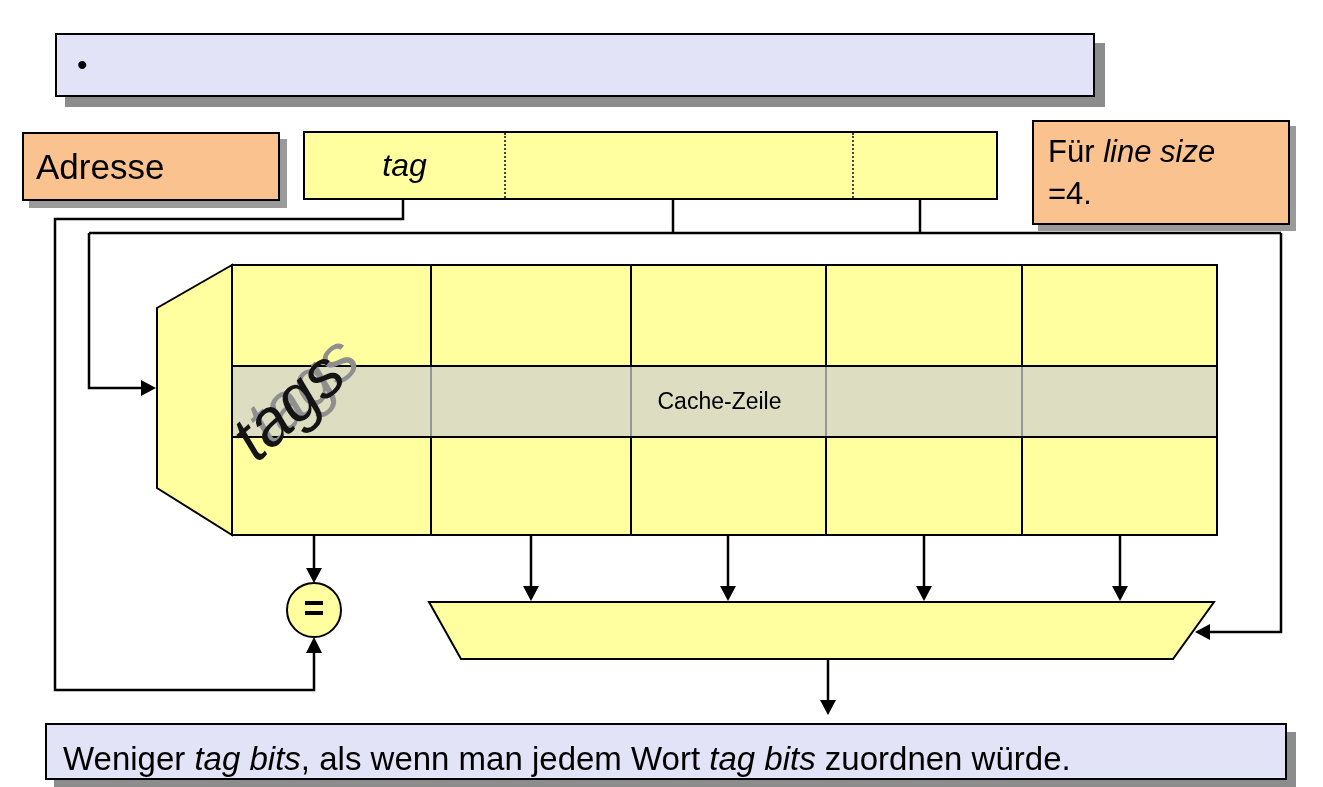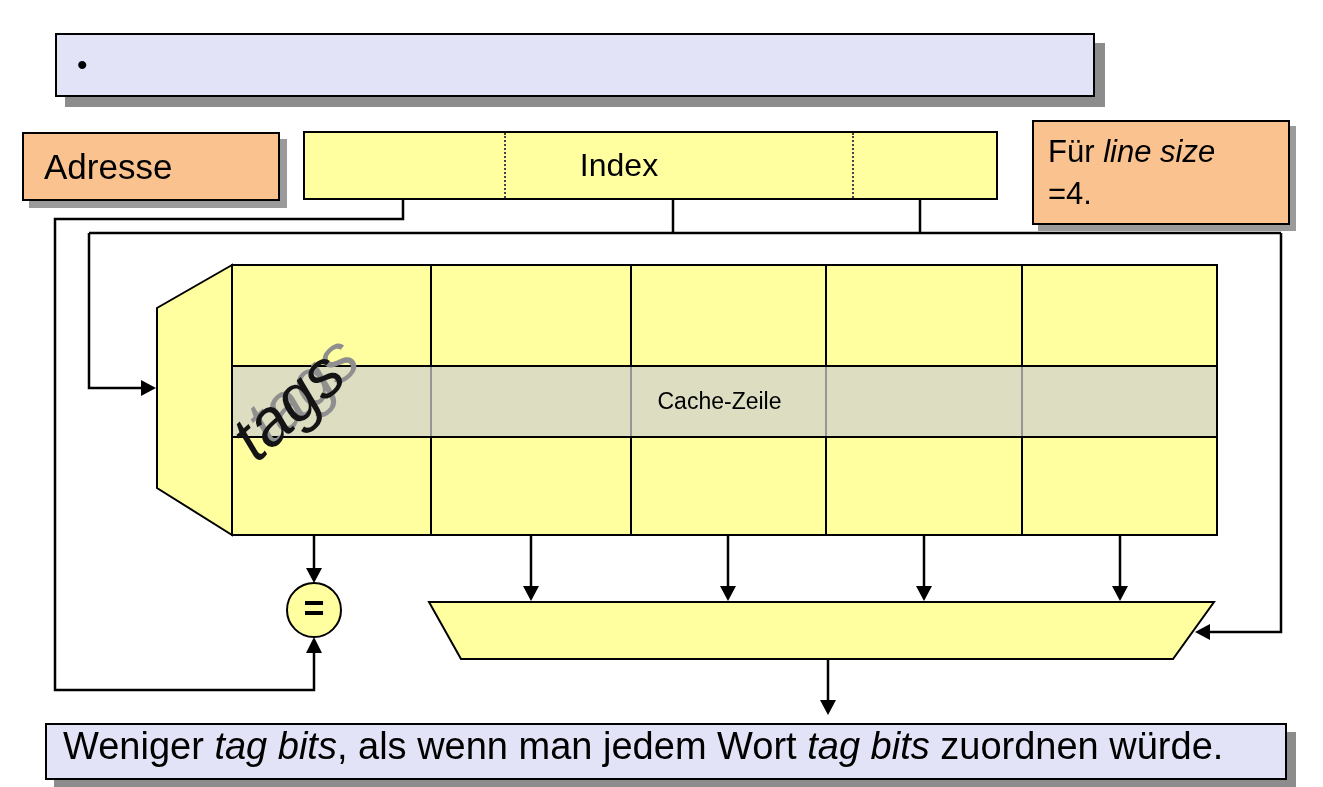--- a/index.html
+++ b/index.html
@@ -17,21 +17,21 @@
     font-size:38px;white-space:nowrap;
   }
   .title-box .bullet{font-size:30px;margin-right:26px;}
   .bi{font-weight:bold;font-style:italic;}
   .b{font-weight:bold;}
   .it{font-style:italic;}
   .adresse-box{
     left:22px;top:132px;width:258px;height:69px;
     background:#FAC28F;border:2px solid #000;
     box-shadow:7px 7px 0 #9a9a9a;
-    display:flex;align-items:center;padding-left:20px;font-size:35px;
+    display:flex;align-items:center;padding-left:12px;font-size:35px;
   }
   .addr-bar{
     left:303px;top:131px;width:695px;height:69px;
     background:#FFFF9F;border:2px solid #000;
   }
   .addr-bar .sep{
     position:absolute;top:0;bottom:0;width:0;
     border-left:2px dotted #444;
   }
   .addr-bar .sep1{left:199px;}
@@ -45,22 +45,22 @@
   .fuer-box{
     left:1032px;top:120px;width:258px;height:105px;
     background:#FAC28F;border:2px solid #000;
     box-shadow:6px 6px 0 #9a9a9a;
     padding:9px 12px 0 14px;font-size:31px;line-height:42px;white-space:nowrap;
   }
   .bottom-box{
     left:45px;top:723px;width:1242px;height:57px;
     background:#E3E3F7;border:2px solid #000;
     box-shadow:9px 9px 0 #8C8C8C;
-    display:flex;align-items:flex-start;padding-left:16px;
-    font-size:38px;white-space:nowrap;
+    display:flex;align-items:flex-end;padding-left:16px;
+    font-size:33px;white-space:nowrap;
   }
   
   .tags-label{
     left:225px;top:372px;width:max-content;
     transform:rotate(-42deg);transform-origin:center;
     font-size:66px;font-style:italic;color:#141414;
     text-shadow:21px -2px 0 #8f8f8f;
     line-height:66px;
   }
   .cacheline-label{
@@ -134,21 +134,21 @@
   <span class="bullet">•</span>
 </div>
 
 <div class="abs adresse-box">
   <span>Adresse</span>
 </div>
 
 <div class="abs addr-bar">
   <span class="sep sep1"></span>
   <span class="sep sep2"></span>
-  <span class="fld fld-index">Index</span>
+  <span class="fld fld-tag">tag</span>
 </div>
 
 <div class="abs fuer-box">
   <div><span>Für </span><span class="it">line size</span></div>
   <div>=4.</div>
 </div>
 
 <div class="abs tags-label">tags</div>
 
 <div class="abs cacheline-label">Cache-Zeile</div>

